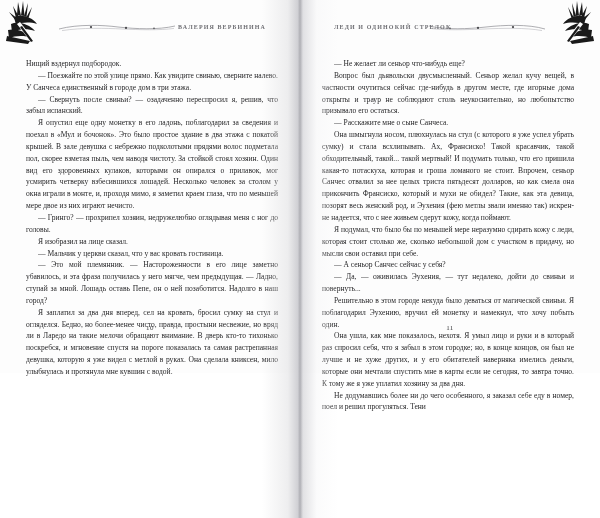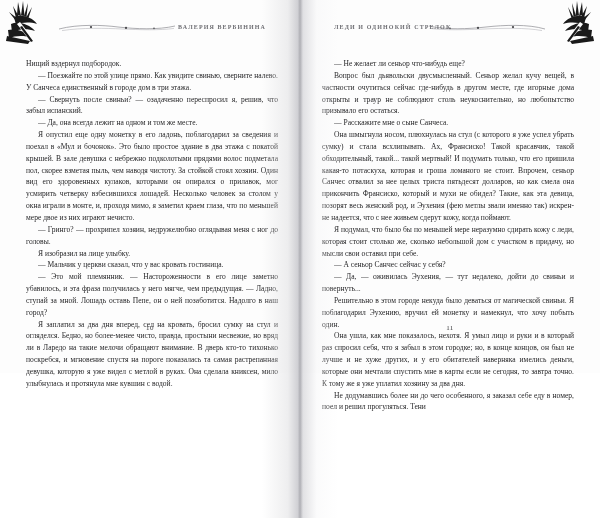--- a/index.html
+++ b/index.html
@@ -159,24 +159,23 @@
         </svg>
       </div>
 
       <div class="rh-text">ВАЛЕРИЯ ВЕРБИНИНА</div>
     </div>
 
     <div class="body-text">
       <p class="noindent">Нищий вздернул подбородок.</p>
       <p>— Поезжайте по этой улице прямо. Как увидите сви­нью, сверните налево. У Санчеса единственный в городе дом в три этажа.</p>
       <p>— Свернуть после свиньи? — озадаченно переспросил я, решив, что забыл испанский.</p>
-      <p>— Да, она всегда лежит на одном и том же месте.</p>
       <p>Я опустил еще одну монетку в его ладонь, поблагода­рил за сведения и поехал в «Мул и бочонок». Это было простое здание в два этажа с покатой крышей. В зале девушка с небрежно подколотыми прядями волос подме­тала пол, скорее взметая пыль, чем наводя чистоту. За стойкой стоял хозяин. Один вид его здоровенных кулаков, которыми он опирался о прилавок, мог усмирить четвер­ку взбесившихся лошадей. Несколько человек за столом у окна играли в монте, и, проходя мимо, я заметил краем глаза, что по меньшей мере двое из них играют нечисто.</p>
       <p>— Гринго? — прохрипел хозяин, недружелюбно огля­дывая меня с ног до головы.</p>
-      <p>Я изобразил на лице улыбку.</p>
+      <p>Я изобразил на лице сказал.</p>
       <p>— Мальчик у церкви сказал, что у вас кровать гости­ница.</p>
       <p>— Это мой племянник. — Настороженности в его ли­це заметно убавилось, и эта фраза получилась у него мяг­че, чем предыдущая. — Ладно, ступай за мной. Лошадь оставь Пепе, он о ней позаботится. Надолго в наш город?</p>
       <p>Я заплатил за два дня вперед, сел на кровать, бросил сумку на стул и огляделся. Бедно, но более-менее чисто, правда, простыни несвежие, но вряд ли в Ларедо на такие мелочи обращают внимание. В дверь кто-то тихонько по­скребся, и мгновение спустя на пороге показалась та са­мая растрепанная девушка, которую я уже видел с метлой в руках. Она сделала книксен, мило улыбнулась и протя­нула мне кувшин с водой.</p>
     </div>
 
     <div class="folio">10</div>
   </div>
 
   <div class="page right">
 

